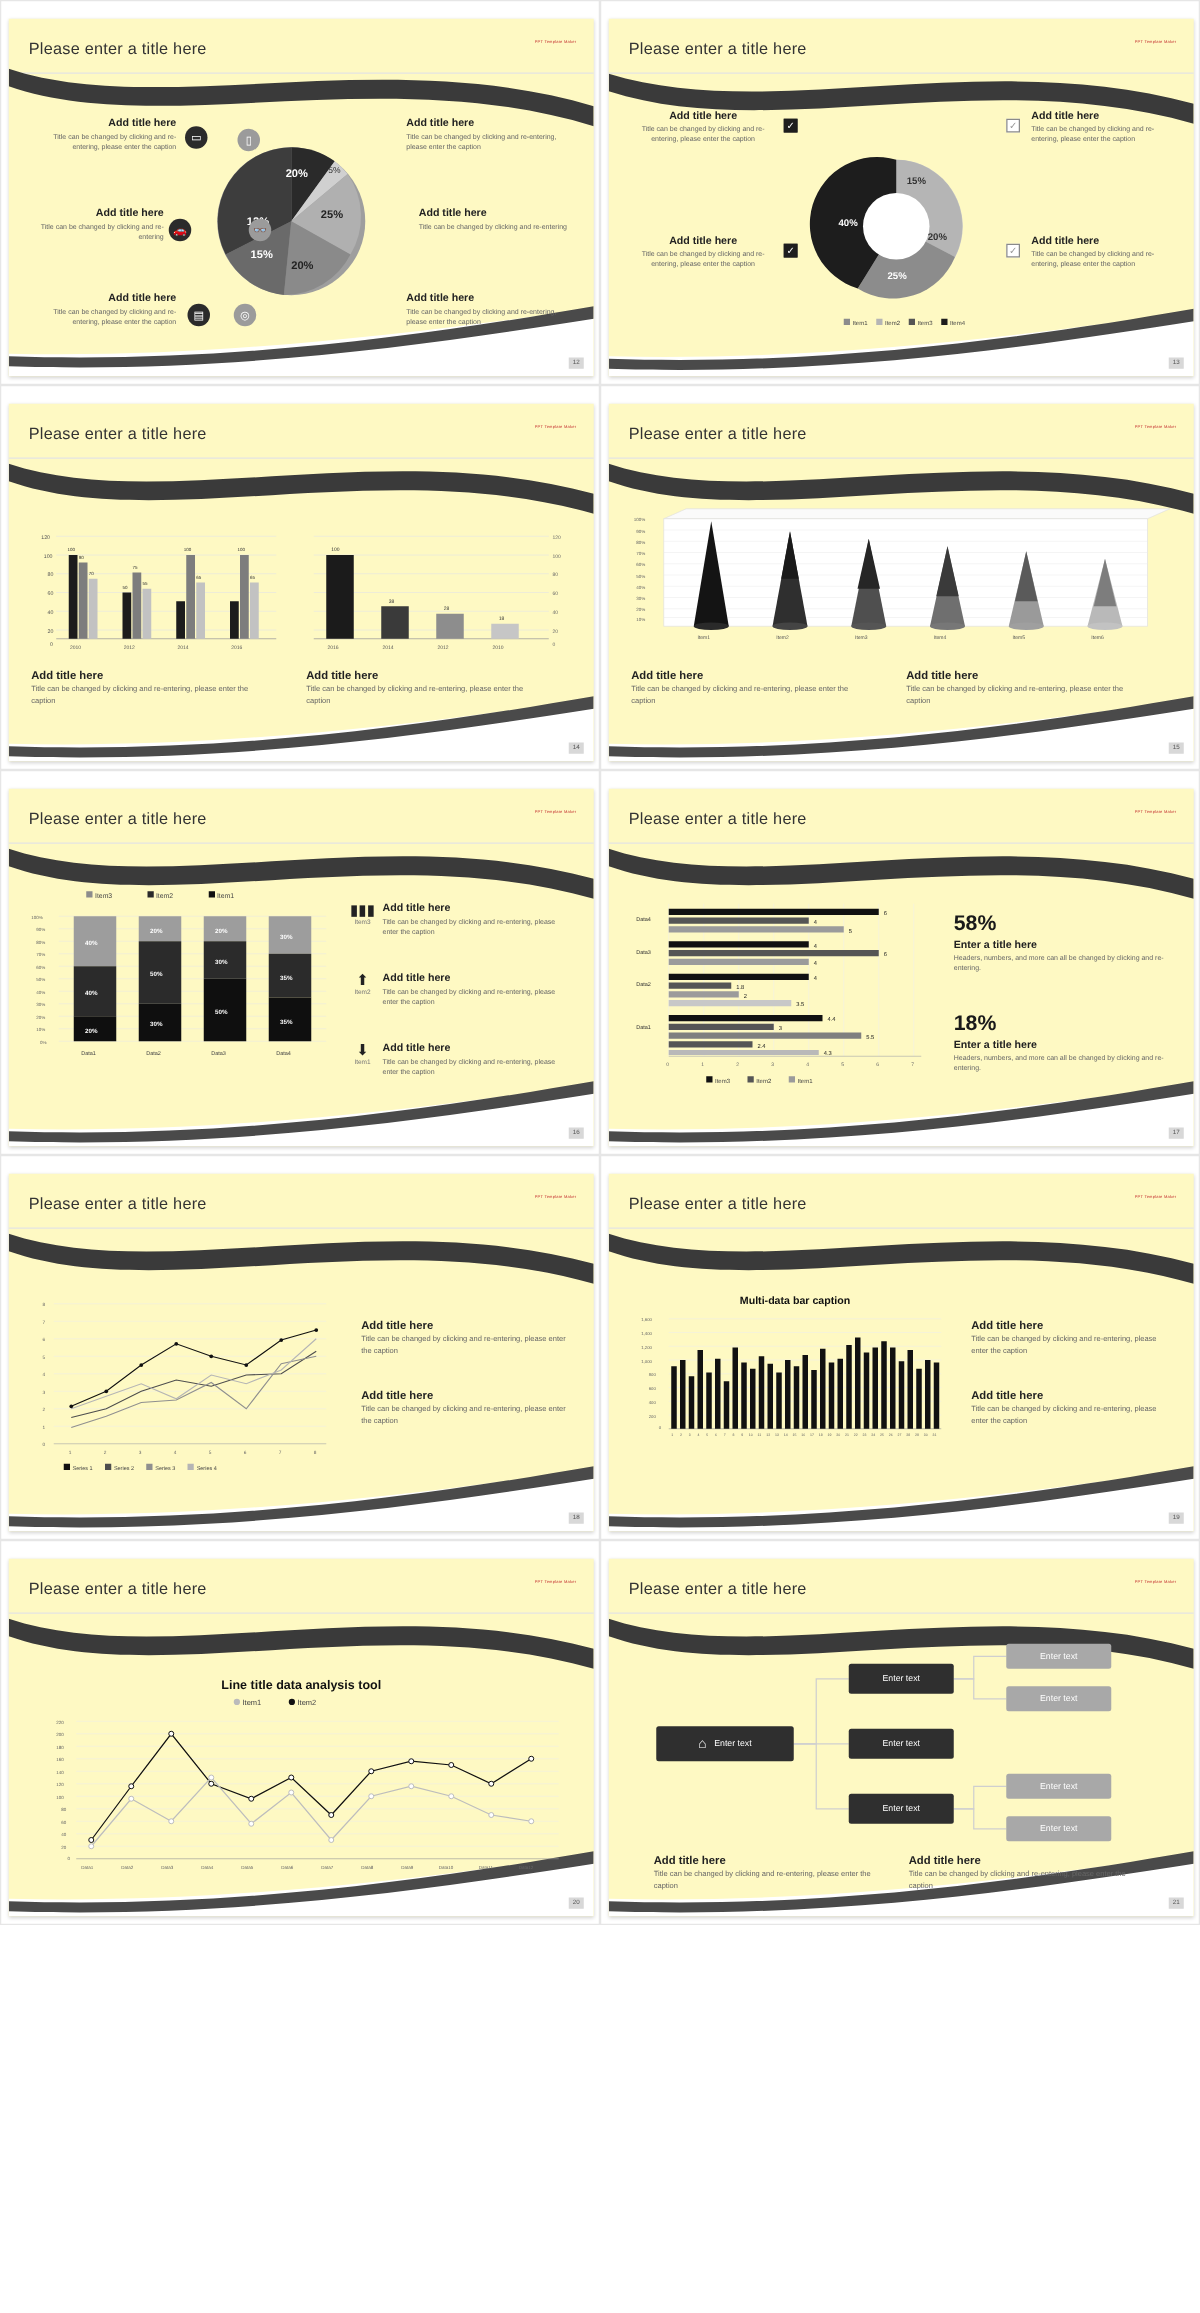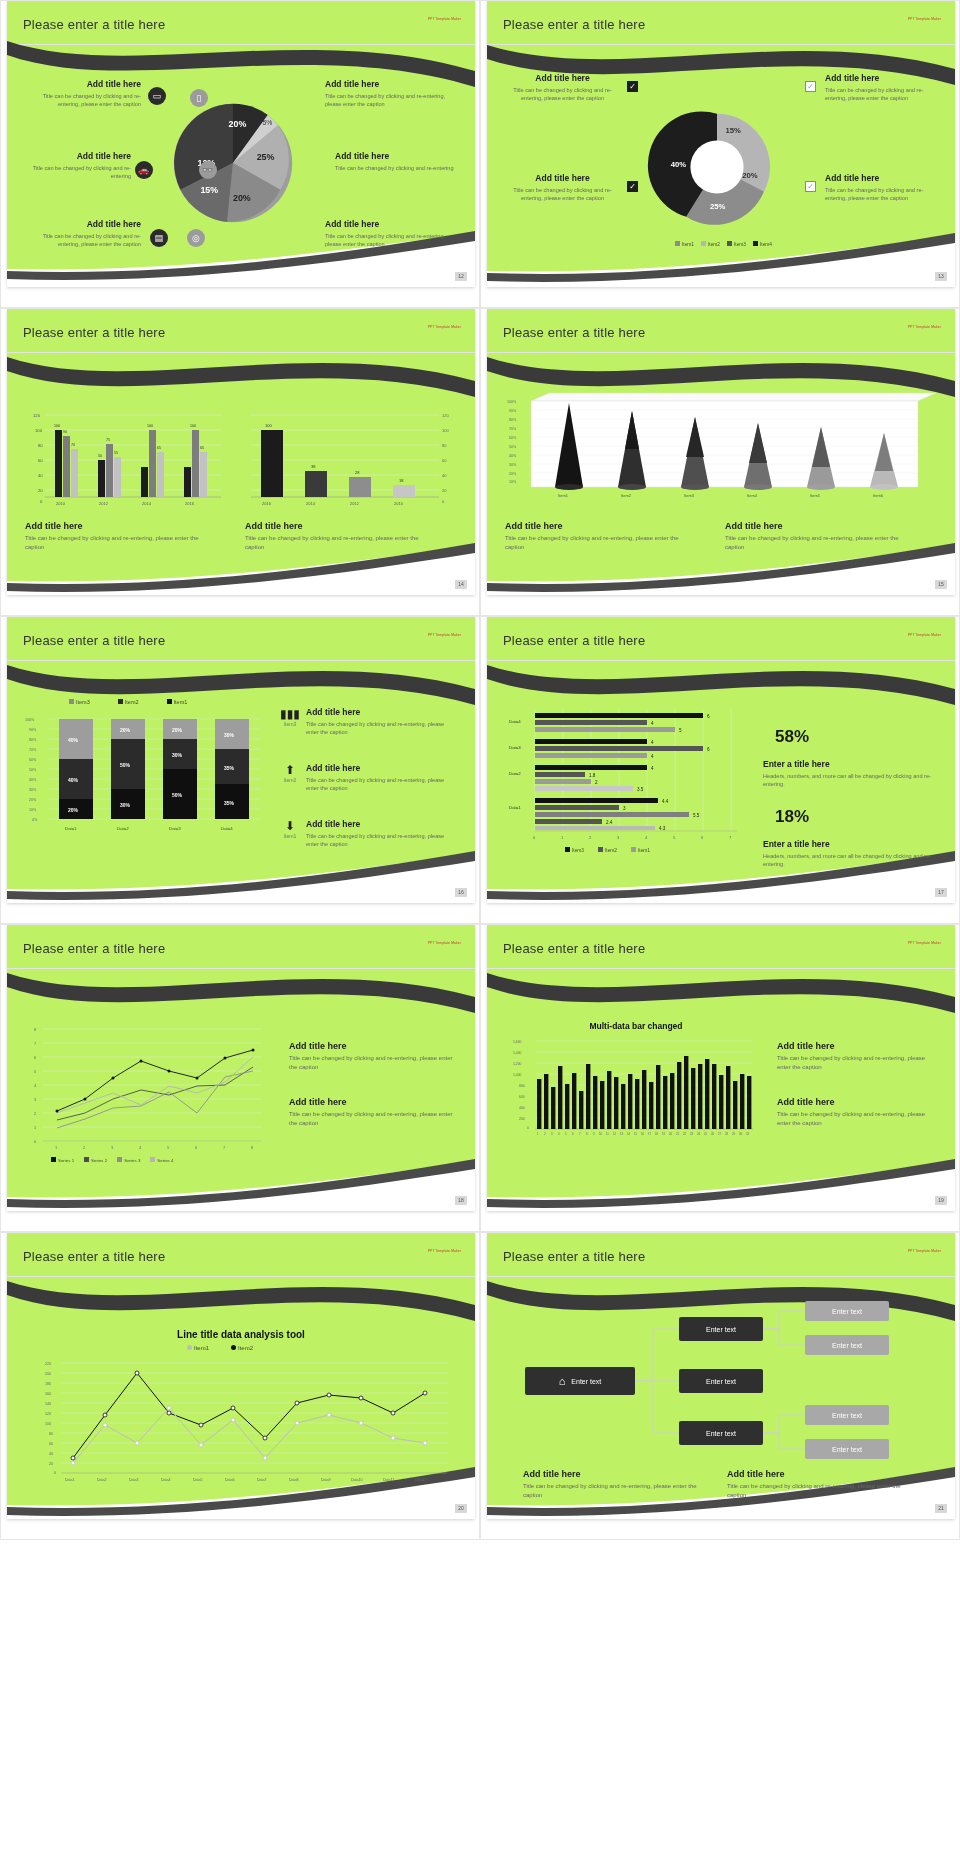--- a/index.html
+++ b/index.html
@@ -18,23 +18,23 @@
   .slide {
     position: relative;
     width: 480px;
     height: 308px;
     background: #ffffff;
     overflow: hidden;
     border: 1px solid #e6e6e6;
   }
   .slide-inner {
     position: absolute;
-    left: 6px; top: 0;
+    left: 6px; top: 14px;
     width: 468px; height: 286px;
-    background: #bef264;
+    background: #fef9c3;
     box-shadow: 0 1px 3px rgba(0,0,0,0.18);
     overflow: hidden;
   }
   .slide-title {
     position: absolute;
     left: 16px; top: 16px;
     font-size: 13px;
     color: #333333;
     letter-spacing: 0.2px;
   }
@@ -95,21 +95,21 @@
     align-items: center;
   }
   .legend span.sw { width: 5px; height: 5px; display: inline-block; margin-right: 2px; }
   .axis-lab { font-size: 4.2px; fill: #555; }
   svg text { font-family: "Liberation Sans", sans-serif; }
   .chk {
     width: 11px; height: 11px; border: 1px solid #8a8a8a; background: #fff;
     display:flex;align-items:center;justify-content:center;font-size:8px;color:#111;
   }
   .chk.dark { background: #1e1e1e; color: #fff; border-color:#1e1e1e;}
-  .bigpct { font-size: 17px; font-weight: bold; color: #1a1a1a; margin: 12px; }
+  .bigpct { font-size: 17px; font-weight: bold; color: #1a1a1a; margin: 0; }
   .subttl { font-size: 8.5px; font-weight: bold; color: #222; margin: 1px 0 3px 0;}
   .flowbox {
     color: #fff; font-size: 7px; display:flex;align-items:center;justify-content:center;
     border-radius: 2px;
   }
   .fb-dark { background: #2f2f2f; }
   .fb-gray { background: #a8a8a8; }
   .small-note { font-size: 5.2px; color:#777; }
 </style>
 </head>
@@ -724,21 +724,21 @@
     <div class="slide-inner">
       <div class="slide-title">Please enter a title here</div>
       <div class="brand">PPT Template Maker</div>
       <div class="head-rule"></div>
       <svg class="swoosh" viewBox="0 0 468 286">
         <path d="M0,62 C120,104 300,40 468,88 L468,72 C300,26 120,88 0,48 Z" fill="#3a3a3a"></path>
         <path d="M468,236 C330,256 170,276 0,272 L0,286 L468,286 Z" fill="#ffffff"></path>
         <path d="M468,234 C340,256 180,280 0,274 L0,282 C180,288 340,264 468,244 Z" fill="#4a4a4a"></path>
       </svg>
 
-      <div style="position:absolute;left:24px;top:96px;font-size:8.5px;font-weight:bold;color:#111;width:250px;text-align:center;">Multi-data bar changed</div>
+      <div style="position:absolute;left:24px;top:96px;font-size:8.5px;font-weight:bold;color:#111;width:250px;text-align:center;">Multi-data bar caption</div>
 
       <svg style="position:absolute;left:14px;top:110px;" width="260" height="126" viewBox="0 0 260 126">
         <g stroke="#ececec" stroke-width="0.4">
           <line x1="34" y1="6" x2="252" y2="6"></line>
             <line x1="34" y1="17" x2="252" y2="17"></line>
           <line x1="34" y1="28" x2="252" y2="28"></line>
             <line x1="34" y1="39" x2="252" y2="39"></line>
           <line x1="34" y1="50" x2="252" y2="50"></line>
             <line x1="34" y1="61" x2="252" y2="61"></line>
           <line x1="34" y1="72" x2="252" y2="72"></line>

